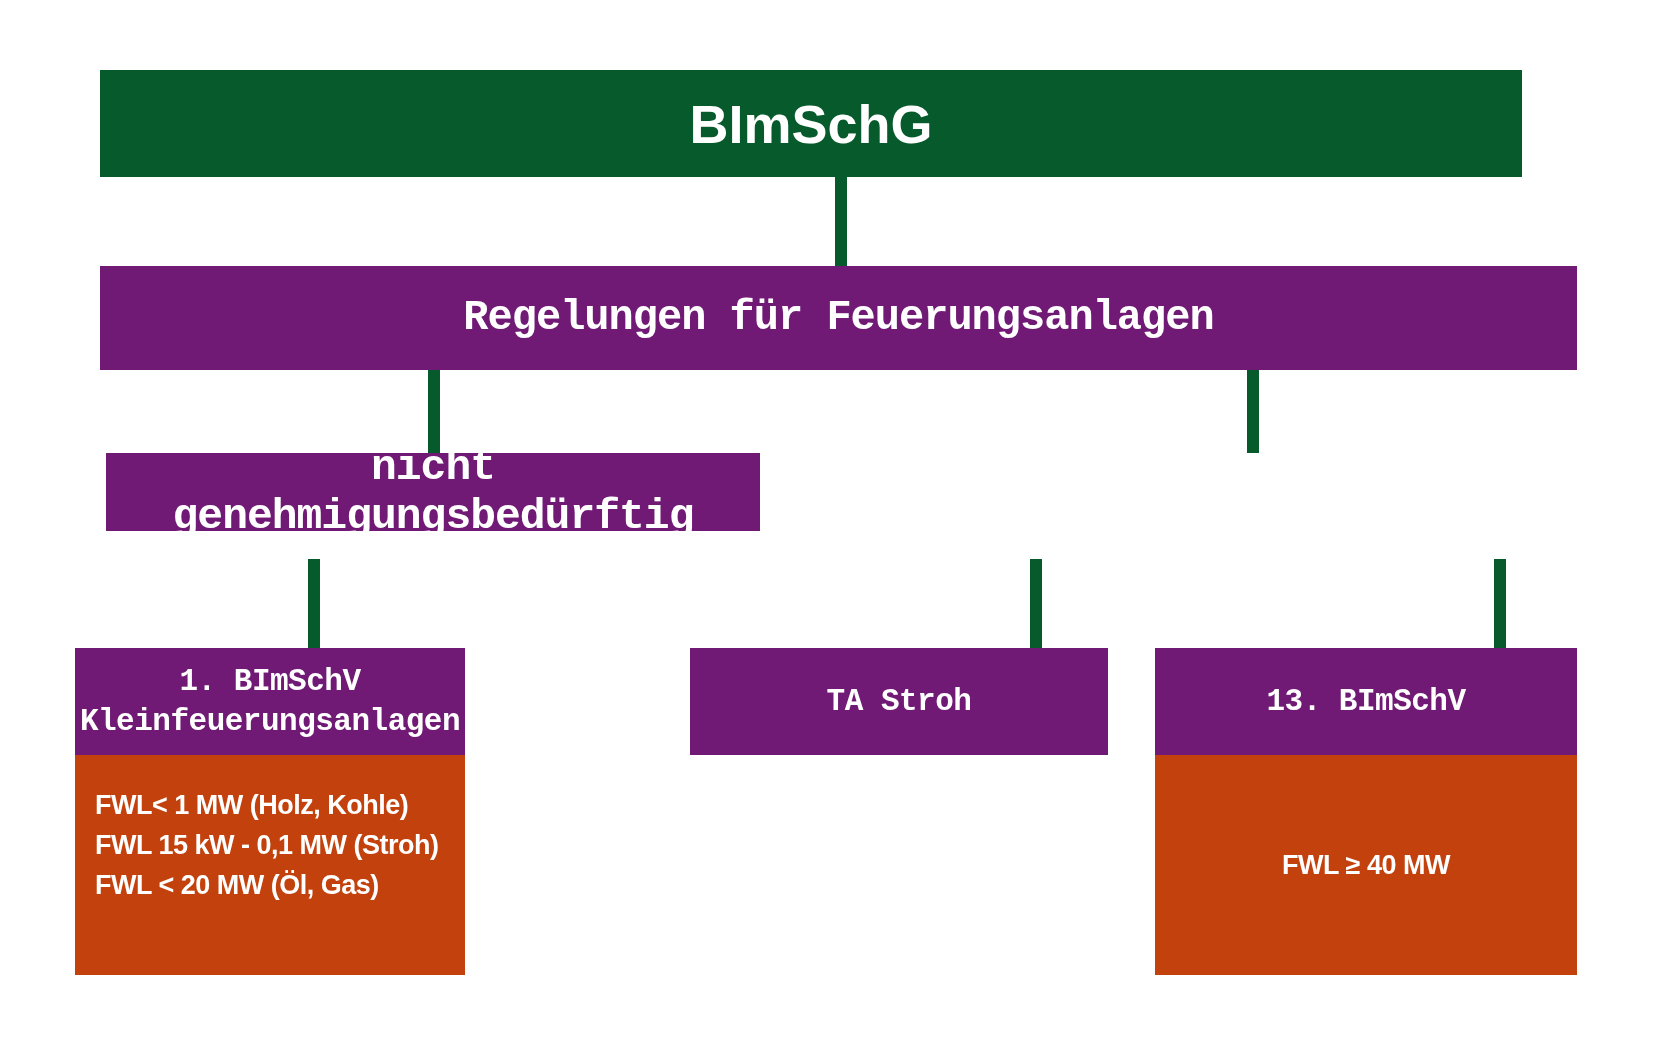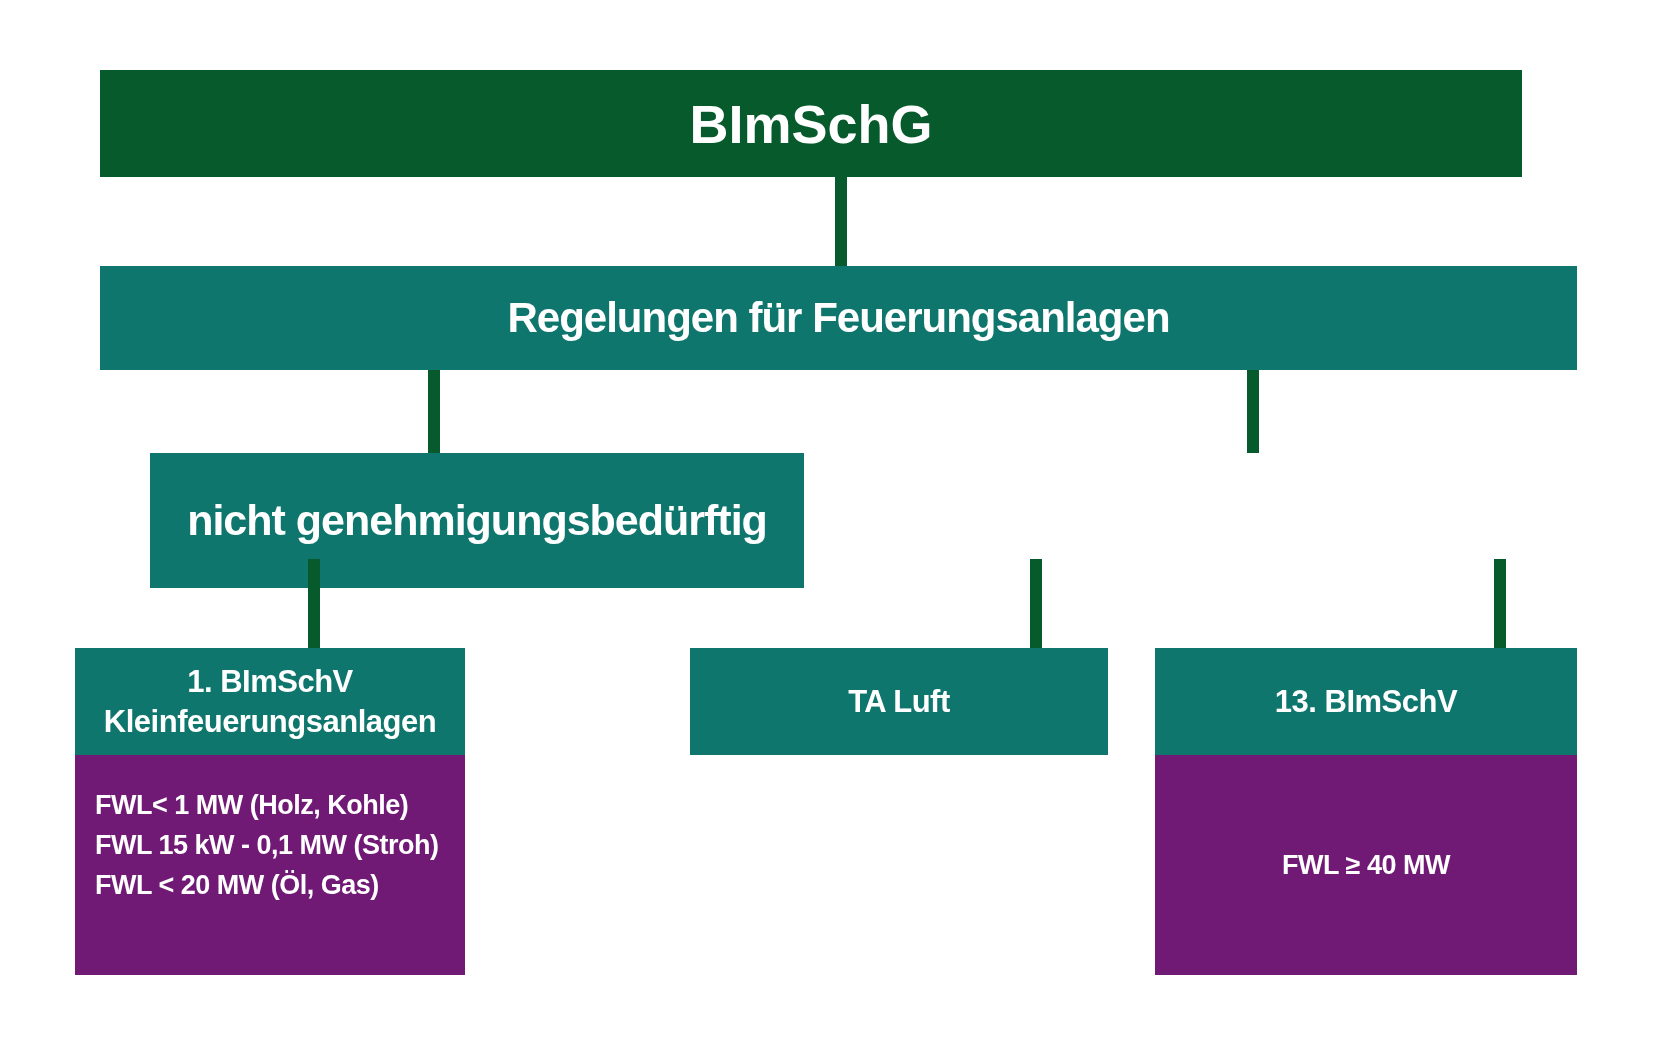--- a/index.html
+++ b/index.html
@@ -18,41 +18,41 @@
     color: #ffffff;
   }
   .box {
     position: absolute;
     display: flex;
     align-items: center;
     justify-content: center;
     text-align: center;
     box-sizing: border-box;
   }
-  .dark  { background: #0f766e; }   
+  .dark  { background: #701a75; font-family: Liberation Mono, monospace; }   
   .bright{ background: #065A2B; }   
-  .light { background: #701a75; }   
+  .light { background: #c2410c; }   
 
   .connector {
     position: absolute;
     width: 12px;
     background: #065A2B;
   }
 
   .root-box {
     left: 100px; top: 70px; width: 1422px; height: 107px;
     font-size: 54px; letter-spacing: 0;
   }
   .level2-box {
     left: 100px; top: 266px; width: 1477px; height: 104px;
     font-size: 42px; letter-spacing: -1px;
   }
   .branch-box {
-    top: 453px; height: 135px;
-    font-size: 43px; letter-spacing: -1px; margin-left: 44px;
+    top: 453px; height: 78px;
+    font-size: 43px; letter-spacing: -1px;
   }
   .branch-left  { left: 106px; width: 654px; }
   .branch-right { left: 929px; width: 648px; }
 
   .leaf-header {
     top: 648px; height: 107px;
     flex-direction: column;
     font-size: 31px; line-height: 40px; letter-spacing: -0.5px;
   }
   .leaf-panel {
@@ -112,21 +112,21 @@
     <div>1. BImSchV</div>
     <div>Kleinfeuerungsanlagen</div>
   </div>
   <div class="box light leaf-panel leaf-1">
     <div>FWL&lt; 1 MW (Holz, Kohle)</div>
     <div>FWL 15 kW - 0,1 MW (Stroh)</div>
     <div>FWL &lt; 20 MW (Öl, Gas)</div>
   </div>
 
   <div class="box dark leaf-header leaf-2">
-    <div>TA Luft</div>
+    <div>TA Stroh</div>
   </div>
 
   <div class="box dark leaf-header leaf-3">
     <div>13. BImSchV</div>
   </div>
   <div class="box light leaf-panel centered leaf-3">
     <div>FWL ≥ 40 MW</div>
   </div>
 
 </div>

